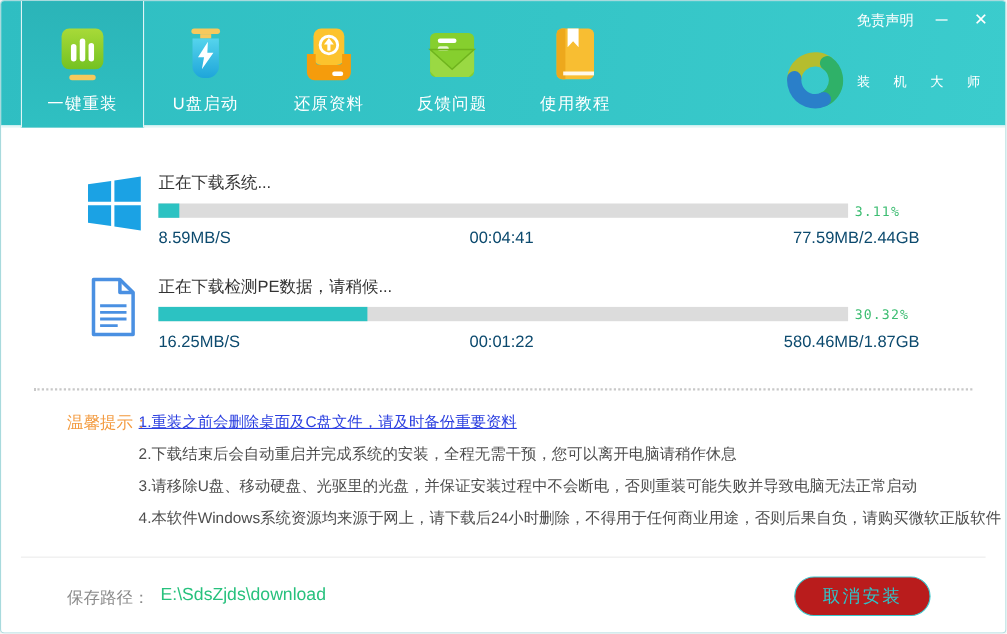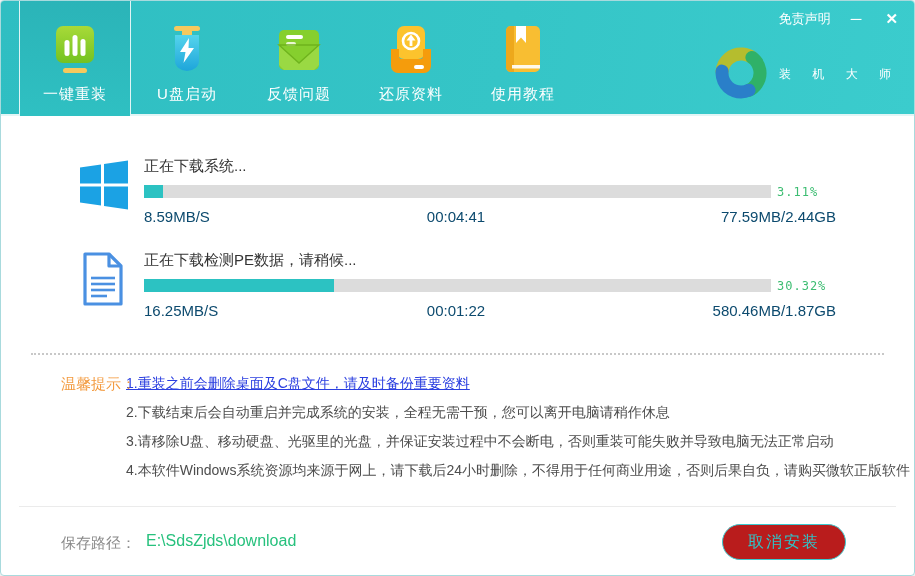--- a/index.html
+++ b/index.html
@@ -20,21 +20,21 @@
     width:112px; height:115px; display:flex; flex-direction:column; align-items:center;
     padding-top:24px; cursor:pointer; color:#ffffff;
   }
   .nav-item.active {
     background:linear-gradient(180deg,#2bb4b8,#2fc0c2);
     border-left:1px solid rgba(255,255,255,.85);
     border-right:1px solid rgba(255,255,255,.85);
   }
   .nav-item .ico { width:48px; height:52px; }
   .nav-label { margin-top:8px; font-size:15px; letter-spacing:1px; }
-  .titlebar-right { position:absolute; top:9px; right:12px; display:flex; align-items:center; gap:16px;font-family:Liberation Serif, serif; }
+  .titlebar-right { position:absolute; top:9px; right:12px; display:flex; align-items:center; gap:16px; }
   .disclaimer { color:#ffffff; font-size:13px; cursor:pointer; }
   .win-btn { color:#ffffff; font-size:15px; font-weight:bold; cursor:pointer; line-height:18px; padding:0 4px; }
   .brand { position:absolute; right:14px; top:46px; display:flex; align-items:center; }
   .brand-text { margin-left:9px; color:#ffffff; text-align:center; }
   .brand-name { font-size:31px; font-weight:bold; letter-spacing:2px; line-height:32px; }
   .brand-sub { font-size:12px; letter-spacing:9px; margin-top:3px; margin-left:3px; white-space:nowrap; }
   
   .dl-row { position:absolute; left:75px; width:765px; }
   .dl-row.first { top:152px; }
   .dl-row.second { top:246px; }
@@ -106,39 +106,39 @@
           <rect x="11" y="1" width="26" height="5" rx="2.5" fill="#f6c95d"></rect>
           <rect x="19" y="6" width="10" height="4" fill="#f6c95d"></rect>
           <path d="M12 10 h24 v26 a12 10 0 0 1 -24 0 z" fill="url(#gBlue)"></path>
           <polygon points="26,13 17,27 22.5,27 20.5,38 31,23 25.5,23" fill="#ffffff"></polygon>
         </svg>
         <span class="nav-label">U盘启动</span>
       </div>
 
       <div class="nav-item">
         <svg class="ico" viewBox="0 0 48 52">
-          <rect x="4" y="5" width="40" height="40" rx="5" fill="#86cf2e"></rect>
-          <rect x="11" y="10" width="17" height="4" rx="2" fill="#ffffff"></rect>
-          <rect x="11" y="17" width="10" height="4" rx="2" fill="#e9f7d2"></rect>
-          <polygon points="4,20 24,38 44,20 44,40 39,45 9,45 4,40" fill="#9ad943"></polygon>
-          <polygon points="4,20 24,38 44,20" fill="none" stroke="#6fb41d" stroke-width="1.4"></polygon>
-        </svg>
-        <span class="nav-label">反馈问题</span>
-      </div>
-
-      <div class="nav-item">
-        <svg class="ico" viewBox="0 0 48 52">
           <rect x="10" y="1" width="28" height="33" rx="7" fill="#fcc32d"></rect>
           <circle cx="24" cy="16" r="8" fill="none" stroke="#ffffff" stroke-width="2.6"></circle>
           <polygon points="24,9.5 19.5,15.5 28.5,15.5" fill="#ffffff"></polygon>
           <rect x="22.6" y="14.5" width="2.8" height="6.5" fill="#ffffff"></rect>
           <path d="M4 24 h8 v7 a3 3 0 0 0 3 3 h18 a3 3 0 0 0 3 -3 v-7 h8 v17 a7 7 0 0 1 -7 7 h-26 a7 7 0 0 1 -7 -7 z" fill="#f59c0c"></path>
           <rect x="27" y="40" width="10" height="4" rx="2" fill="#ffffff"></rect>
         </svg>
         <span class="nav-label">还原资料</span>
+      </div>
+
+      <div class="nav-item">
+        <svg class="ico" viewBox="0 0 48 52">
+          <rect x="4" y="5" width="40" height="40" rx="5" fill="#86cf2e"></rect>
+          <rect x="11" y="10" width="17" height="4" rx="2" fill="#ffffff"></rect>
+          <rect x="11" y="17" width="10" height="4" rx="2" fill="#e9f7d2"></rect>
+          <polygon points="4,20 24,38 44,20 44,40 39,45 9,45 4,40" fill="#9ad943"></polygon>
+          <polygon points="4,20 24,38 44,20" fill="none" stroke="#6fb41d" stroke-width="1.4"></polygon>
+        </svg>
+        <span class="nav-label">反馈问题</span>
       </div>
 
       <div class="nav-item">
         <svg class="ico" viewBox="0 0 48 52">
           <rect x="7" y="1" width="34" height="46" rx="5" fill="#f8be32"></rect>
           <path d="M12 1 h3 v46 h-3 a5 5 0 0 1 -5 -5 v-36 a5 5 0 0 1 5 -5 z" fill="#eda81c"></path>
           <rect x="13" y="40" width="28" height="3.5" fill="#ffffff" opacity="0.9"></rect>
           <polygon points="17,1 27,1 27,18 22,12.5 17,18" fill="#ffffff"></polygon>
         </svg>
         <span class="nav-label">使用教程</span>

